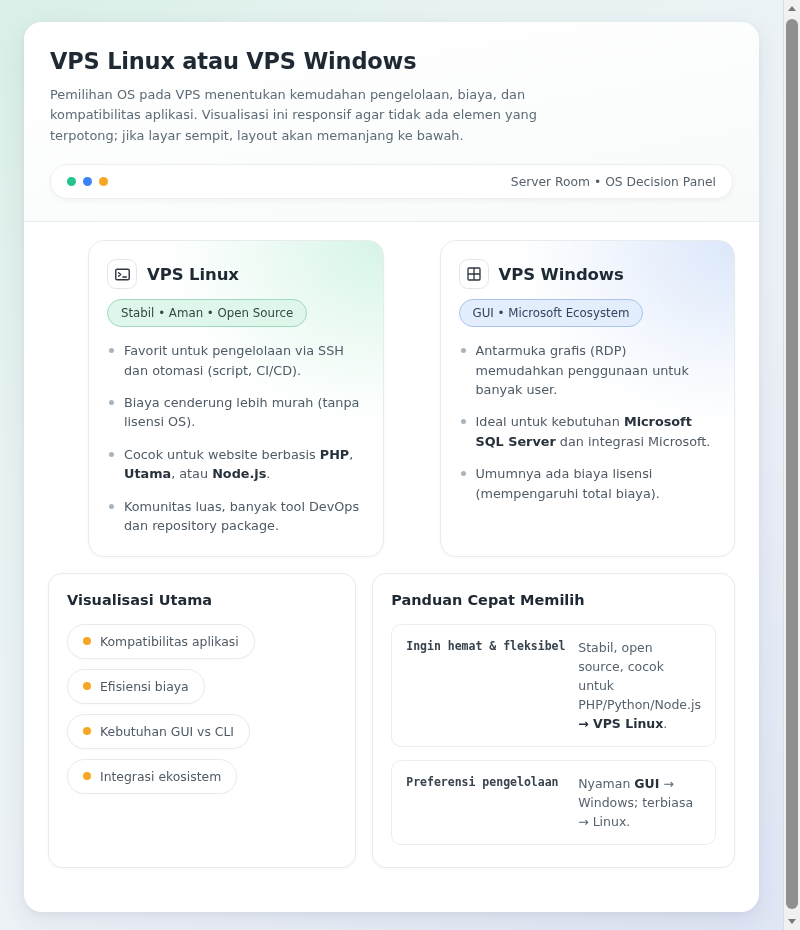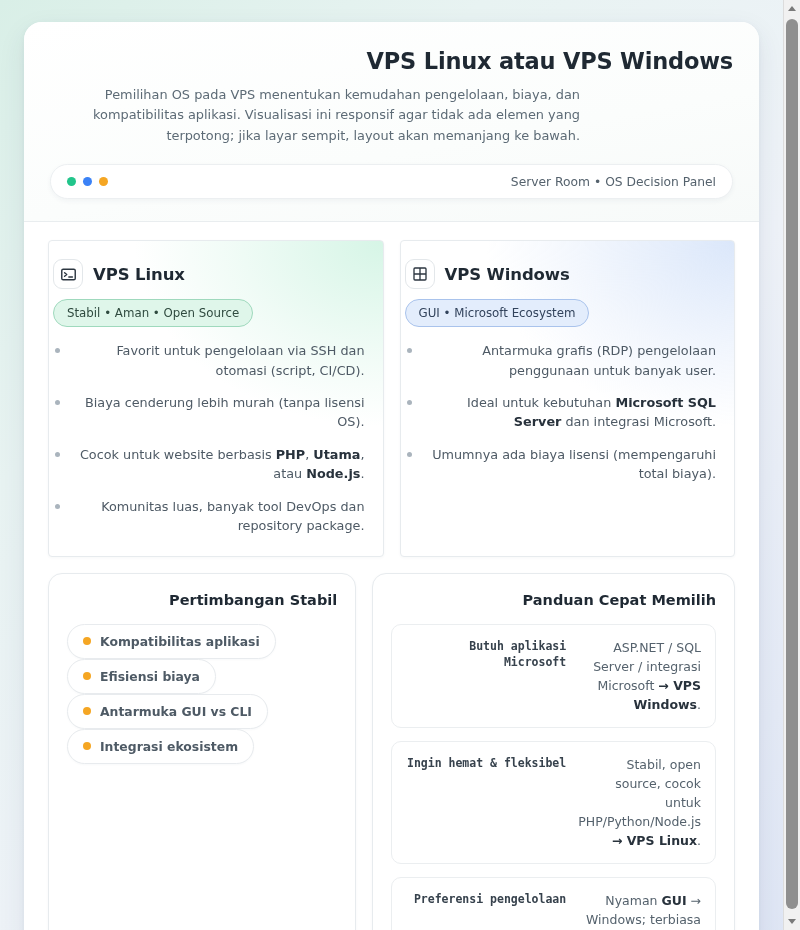--- a/index.html
+++ b/index.html
@@ -48,21 +48,20 @@
     height: 890px;
     background: #8f8f8f;
     border-radius: 6px;
   }
 
   
   .viewport {
     position: absolute;
     inset: 0 17px 0 0;
     overflow: hidden;
-    text-align: right;
   }
 
   .shell {
     margin: 22px 24px 0 24px;
     background: #ffffff;
     border-radius: 18px;
     box-shadow: 0 10px 28px rgba(40, 60, 90, 0.09), 0 2px 6px rgba(40,60,90,0.05);
     overflow: hidden;
     min-height: 890px;
   }
@@ -109,26 +108,27 @@
   
   .grid {
     padding: 18px 24px 0 24px;
     display: grid;
     grid-template-columns: 1fr 1fr;
     gap: 16px;
   }
 
   .card {
     border: 1px solid #e7ebee;
-    border-radius: 4px;
-    background: #ffffff;
-    padding: 18px 18px 20px 4px;
+    border-radius: 16px;
+    background: #ffffff;
+    padding: 18px 18px 20px 18px;
     position: relative;
     overflow: hidden;
     box-shadow: 0 1px 3px rgba(40,60,90,0.035);
+    margin-left: 40px;
   }
   .card.linux {
     background:
       radial-gradient(120% 95% at 100% 0%, #d6f5e6 0%, rgba(214,245,230,0.35) 38%, rgba(255,255,255,0) 62%),
       #ffffff;
   }
   .card.windows {
     background:
       radial-gradient(120% 95% at 100% 0%, #dbe7fa 0%, rgba(219,231,250,0.35) 38%, rgba(255,255,255,0) 62%),
       #ffffff;
@@ -201,21 +201,21 @@
     padding: 18px 18px 22px 18px;
     box-shadow: 0 1px 3px rgba(40,60,90,0.035);
   }
   .panel h2 {
     font-size: 14.5px;
     font-weight: 700;
     color: #1f2933;
     margin-bottom: 16px;
   }
 
-  .chips { display: flex; flex-wrap: wrap; gap: 0; font-weight: bold; }
+  .chips { display: flex; flex-wrap: wrap; gap: 10px; }
   .chip {
     display: inline-flex;
     align-items: center;
     gap: 9px;
     border: 1px solid #e8ebee;
     border-radius: 19px;
     padding: 9px 15px;
     font-size: 12.4px;
     color: #4e5a65;
     background: #ffffff;
@@ -299,58 +299,54 @@
             <div class="ic-box">
               <svg width="16" height="16" viewBox="0 0 24 24" fill="none" stroke="#2c3640" stroke-width="2">
                 <rect x="3" y="3" width="18" height="18" rx="1.5"></rect>
                 <path d="M12 3v18M3 12h18"></path>
               </svg>
             </div>
             <div class="card-title">VPS Windows</div>
             <div class="badge blue">GUI • Microsoft Ecosystem</div>
           </div>
           <ul class="feat">
-            <li>Antarmuka grafis (RDP) pengelolaan penggunaan untuk banyak user.</li>
+            <li>Antarmuka grafis (RDP) memudahkan penggunaan untuk banyak user.</li>
             <li>Ideal untuk kebutuhan <b>Microsoft SQL Server</b> dan integrasi Microsoft.</li>
             <li>Umumnya ada biaya lisensi (mempengaruhi total biaya).</li>
           </ul>
         </div>
       </div>
 
     <div class="grid" style="padding-top:16px;">
 
       <div class="panel">
-        <h2>Pertimbangan Stabil</h2>
+        <h2>Visualisasi Utama</h2>
         <div class="chips" id="chips-host">
             <div class="chip">
               <span class="cdot" style="background: rgb(245, 166, 35);"></span>
               <span>Kompatibilitas aplikasi</span>
             </div>
             <div class="chip">
               <span class="cdot" style="background: rgb(245, 166, 35);"></span>
               <span>Efisiensi biaya</span>
             </div>
             <div class="chip">
               <span class="cdot" style="background: rgb(245, 166, 35);"></span>
-              <span>Antarmuka GUI vs CLI</span>
+              <span>Kebutuhan GUI vs CLI</span>
             </div>
             <div class="chip">
               <span class="cdot" style="background: rgb(245, 166, 35);"></span>
               <span>Integrasi ekosistem</span>
             </div>
           </div>
       </div>
 
       <div class="panel">
         <h2>Panduan Cepat Memilih</h2>
         <div class="guide" id="guide-host">
-            <div class="guide-row">
-              <div class="guide-key">Butuh aplikasi Microsoft</div>
-              <div class="guide-val">ASP.NET / SQL Server / integrasi Microsoft <b>→ VPS Windows</b>.</div>
-            </div>
             <div class="guide-row">
               <div class="guide-key">Ingin hemat &amp; fleksibel</div>
               <div class="guide-val">Stabil, open source, cocok untuk PHP/Python/Node.js <b>→ VPS Linux</b>.</div>
             </div>
             <div class="guide-row">
               <div class="guide-key">Preferensi pengelolaan</div>
               <div class="guide-val">Nyaman <b>GUI</b> → Windows; terbiasa  → Linux.</div>
             </div>
           </div>
       </div>

